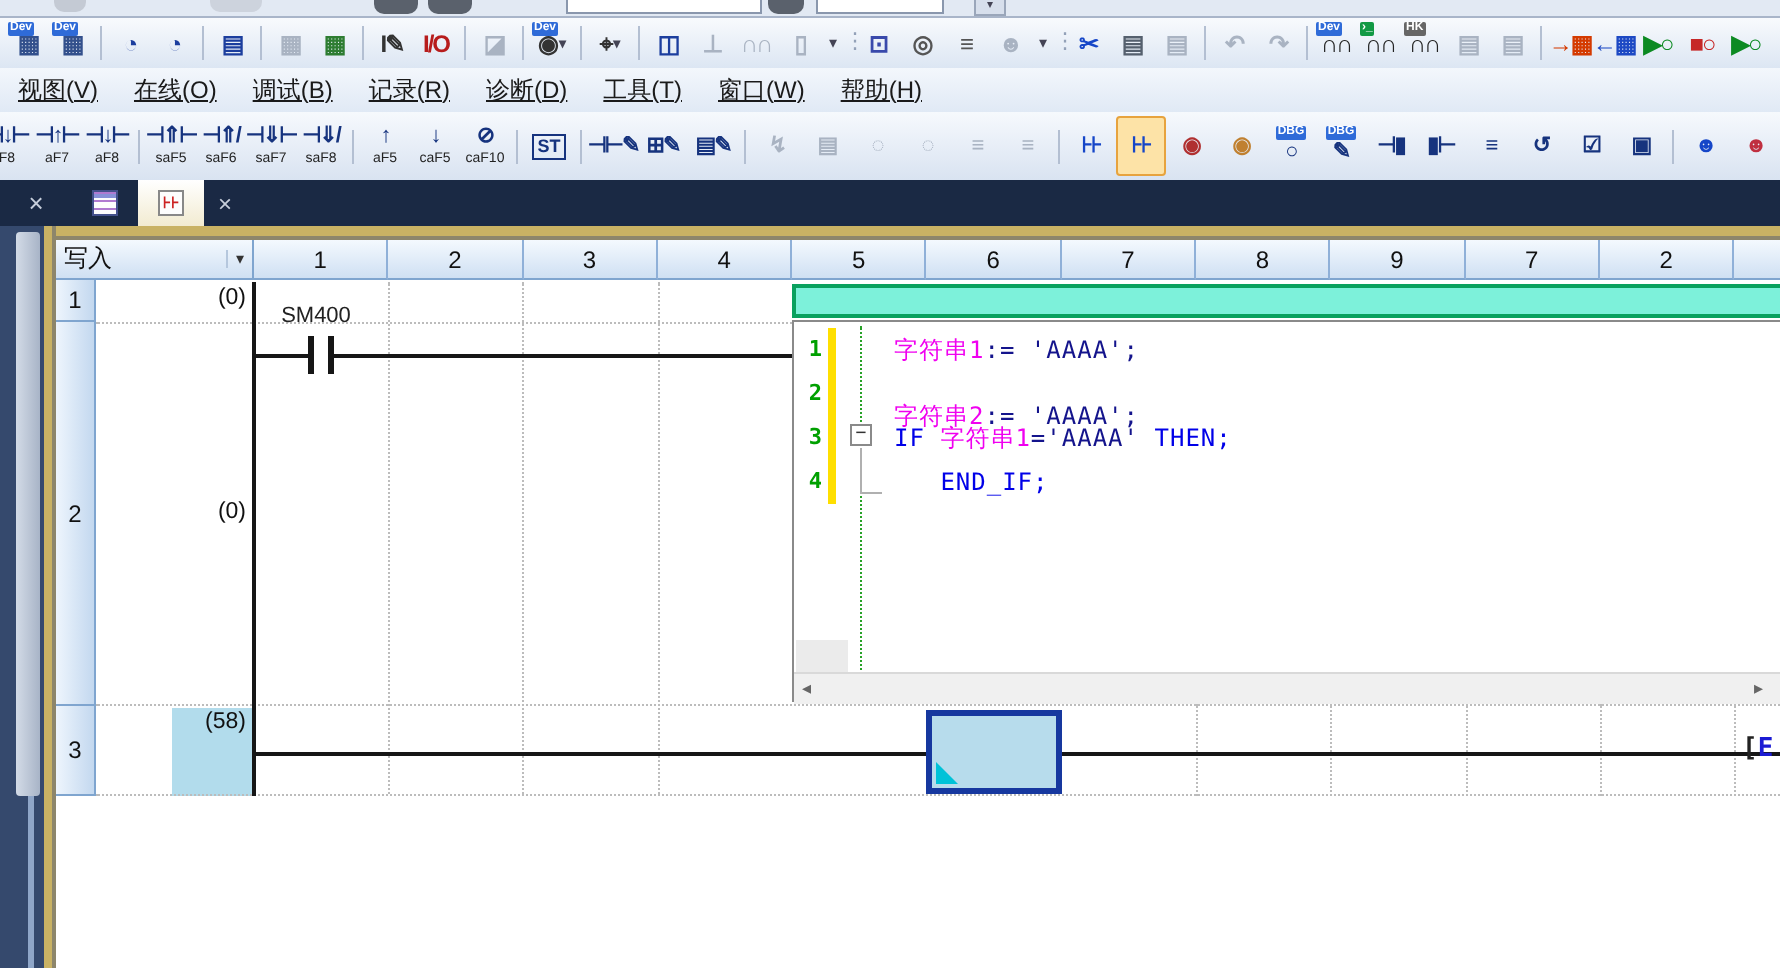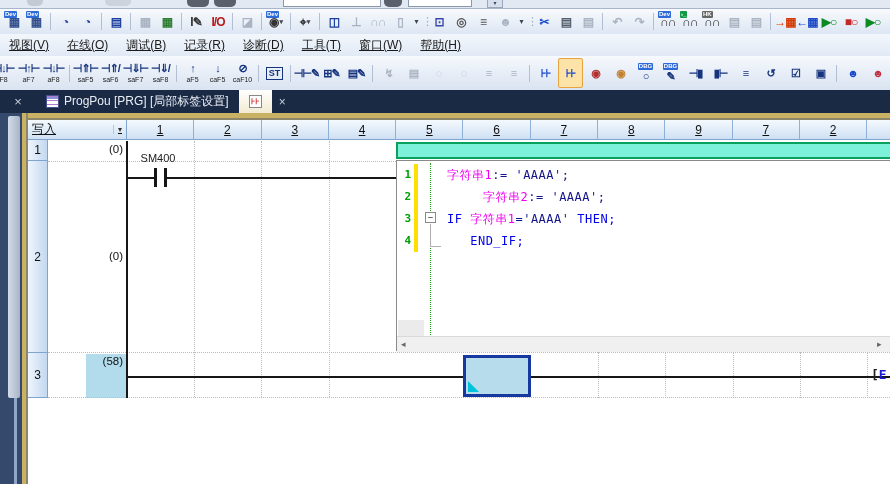--- a/index.html
+++ b/index.html
@@ -59,21 +59,21 @@
 
   
   .dock-navy{left:0;top:113px;width:22px;height:371px;background:#35496d;}
   .dock-strip{left:8px;top:116px;width:12px;height:282px;background:linear-gradient(90deg,#d3dbe7,#a8b4c7);border-radius:2px;}
   .dock-line{left:14px;top:398px;width:3px;height:86px;background:#8fa6c8;}
   .gold-top{left:22px;top:113px;width:868px;height:5px;background:#c9b264;border-bottom:2px solid #8d866b;}
   .gold-left{left:22px;top:113px;width:4px;height:371px;background:#c9b264;border-right:2px solid #8d866b;}
 
   
   .editor-bg{left:28px;top:120px;width:862px;height:364px;background:#fff;}
-  .hdrgrad{background:linear-gradient(#f4f9fe,#cfe0f3);text-decoration:underline;}
+  .hdrgrad{background:linear-gradient(#f4f9fe,#cfe0f3);}
   .hdr-mode{left:28px;top:120px;width:99px;height:20px;border-right:1px solid #7fa5cf;border-bottom:1px solid #7fa5cf;
             box-sizing:border-box;display:flex;align-items:center;padding:0 4px;font-size:12px;color:#111;}
   .hdr-mode-label{flex:1;}
   .hdr-dd{font-size:8px;color:#333;padding-left:4px;border-left:1px solid #b5c7dd;}
   .hdr-cols{left:127px;top:120px;width:763px;height:20px;display:flex;}
   .hcol{flex:0 0 67.3px;box-sizing:border-box;border-right:1px solid #8fb0d8;border-bottom:1px solid #7fa5cf;
         display:flex;align-items:center;justify-content:center;font-size:12px;color:#111;}
   .hcol.fill{flex:1 1 auto;border-right:none;}
   .rhdr{left:28px;width:20px;background:linear-gradient(90deg,#eef5fd,#c3d8ef);border-right:1px solid #7fa5cf;
         border-bottom:1px solid #7fa5cf;box-sizing:border-box;display:flex;align-items:center;justify-content:center;
@@ -392,21 +392,20 @@
       <div class="t2btn">
         <span class="t2g" style="color: rgb(192, 48, 64);">☻</span>
       </div>
     </div>
 
   <div class="abs tabbar">
     <div class="tabbar-close">×</div>
     <div style="display:flex;" id="tabs">
         <div class="tab">
           <span class="ticon sheet-purple"></span>
-          <span>ProgPou [PRG] [局部标签设置]</span>
         </div>
         <div class="tab active">
           <span class="ticon ladder-red">⊦⊦</span>
         </div>
         <div class="tab-x">×</div>
       </div>
   </div>
 
   <div class="abs dock-navy"></div>
   <div class="abs dock-strip"></div>
@@ -471,21 +470,21 @@
 
   <div class="abs stpopup" id="stpopup">
     <div class="yellowbar"></div>
     <div class="folddots"></div>
     <div class="foldbracket"></div>
     <div class="graybox"></div>
     <div id="stlines">
         <span class="stnum" style="top: 3px;">1</span>
         <span class="stcode" style="top: 3px;"><span class="tk-id">字符串1</span><span class="tk-op">:= </span><span class="tk-str">'AAAA'</span><span class="tk-op">;</span></span>
         <span class="stnum" style="top: 25px;">2</span>
-        <span class="stcode" style="top: 25px; margin-left: 36px;"><span class="tk-id">字符串2</span><span class="tk-op">:= </span><span class="tk-str">'AAAA'</span><span class="tk-op">;</span></span>
+        <span class="stcode" style="top: 36px;"><span class="tk-id">字符串2</span><span class="tk-op">:= </span><span class="tk-str">'AAAA'</span><span class="tk-op">;</span></span>
         <span class="stnum" style="top: 47px;">3</span>
         <span class="stcode" style="top: 47px;"><span class="tk-kw">IF </span><span class="tk-id">字符串1</span><span class="tk-op">=</span><span class="tk-str">'AAAA'</span><span class="tk-op"> </span><span class="tk-kw">THEN;</span></span>
         <span class="stnum" style="top: 69px;">4</span>
         <span class="stcode" style="top: 69px;"><span class="tk-op">   </span><span class="tk-kw">END_IF;</span></span>
       </div>
     <div class="foldbox">−</div>
     <div class="sthsb">
       <span class="sarr" style="left:4px;">◂</span>
       <span class="sarr" style="left:480px;">▸</span>
     </div>

